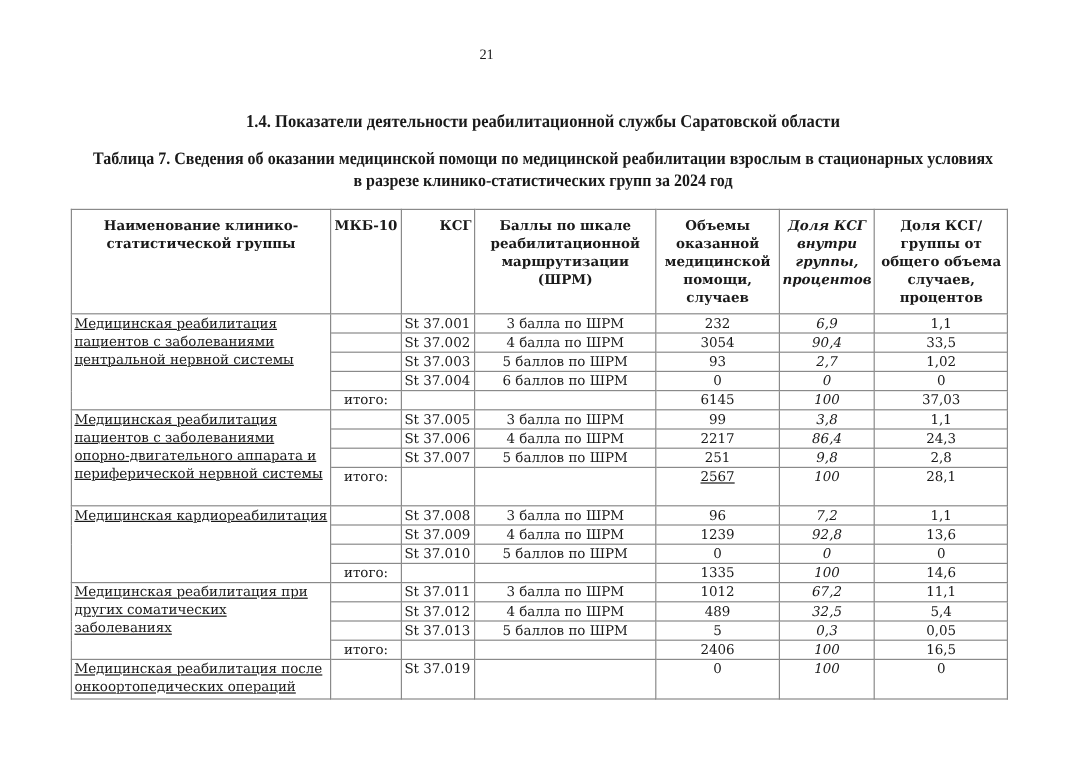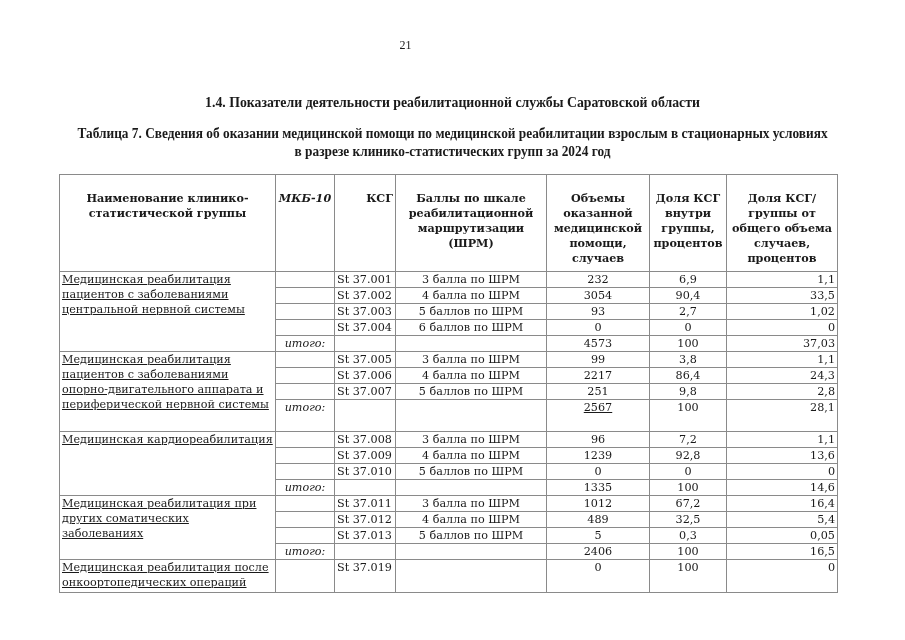--- a/index.html
+++ b/index.html
@@ -6,29 +6,29 @@
   body { width:905px; height:640px; position:relative; overflow:hidden; color:#1a1a1a; }
   .page-number { position:absolute; left:0; width:811px; top:38px; text-align:center;
     font-family:"Liberation Serif", serif; font-size:12px; }
   .section-title { position:absolute; left:0; width:905px; top:94px; text-align:center;
     font-family:"Liberation Serif", serif; font-size:15px; font-weight:bold; transform:scaleX(0.92); }
   .table-title { position:absolute; left:40px; width:825px; top:124px; text-align:center;
     font-family:"Liberation Serif", serif; font-size:14.5px; font-weight:bold; line-height:18px; transform:scaleX(0.92); }
   table.data { position:absolute; left:59px; top:174px; border-collapse:collapse;
     font-family:"DejaVu Serif", serif; font-size:11.2px; table-layout:fixed; }
   table.data td, table.data th { border:1px solid #8a8a8a; padding:0 2px; vertical-align:top; line-height:15px; }
-  table.data th { font-weight:bold; text-align:center; height:80px; padding-top:16px; }
+  table.data th { font-weight:bold; text-align:center; height:80px; padding-top:6px; }
   table.data td { height:15px; }
   .c-name { width:211px; text-align:left; }
-  .c-mkb { width:54px; text-align:center;font-style:italic; }
+  .c-mkb { width:54px; text-align:center; }
   .c-ksg { width:56px; text-align:left; }
   .c-shrm { width:146px; text-align:center; }
   .c-vol { width:98px; text-align:center; }
-  .c-share { width:72px; text-align:center; }
-  .c-total { width:106px; text-align:right; }
+  .c-share { width:72px; text-align:center;font-style:italic; }
+  .c-total { width:106px; text-align:center; }
   td.name { line-height:16px;text-decoration:underline; }
 </style>
 </head>
 <body>
 
 <div class="page-number">21</div>
 <div class="section-title">1.4. Показатели деятельности реабилитационной службы Саратовской области</div>
 <div class="table-title">Таблица 7. Сведения об оказании медицинской помощи по медицинской реабилитации взрослым в стационарных условиях в разрезе клинико-статистических групп за 2024 год</div>
 
 <table class="data">
@@ -74,21 +74,21 @@
         <td class="c-ksg">St 37.004</td>
         <td class="c-shrm">6 баллов по ШРМ</td>
         <td class="c-vol">0</td>
         <td class="c-share">0</td>
         <td class="c-total">0</td>
       </tr>
       <tr>
         <td class="c-mkb">итого:</td>
         <td class="c-ksg"></td>
         <td class="c-shrm"></td>
-        <td class="c-vol">4573</td>
+        <td class="c-vol">6145</td>
         <td class="c-share">100</td>
         <td class="c-total">37,03</td>
       </tr>
       <tr>
         <td class="c-name name" rowspan="4">Медицинская реабилитация пациентов с заболеваниями опорно-двигательного аппарата и периферической нервной системы</td>
         <td class="c-mkb"></td>
         <td class="c-ksg">St 37.005</td>
         <td class="c-shrm">3 балла по ШРМ</td>
         <td class="c-vol">99</td>
         <td class="c-share">3,8</td>
@@ -151,21 +151,21 @@
         <td class="c-share">100</td>
         <td class="c-total">14,6</td>
       </tr>
       <tr>
         <td class="c-name name" rowspan="4">Медицинская реабилитация при других соматических заболеваниях</td>
         <td class="c-mkb"></td>
         <td class="c-ksg">St 37.011</td>
         <td class="c-shrm">3 балла по ШРМ</td>
         <td class="c-vol">1012</td>
         <td class="c-share">67,2</td>
-        <td class="c-total">16,4</td>
+        <td class="c-total">11,1</td>
       </tr>
       <tr>
         <td class="c-mkb"></td>
         <td class="c-ksg">St 37.012</td>
         <td class="c-shrm">4 балла по ШРМ</td>
         <td class="c-vol">489</td>
         <td class="c-share">32,5</td>
         <td class="c-total">5,4</td>
       </tr>
       <tr>

